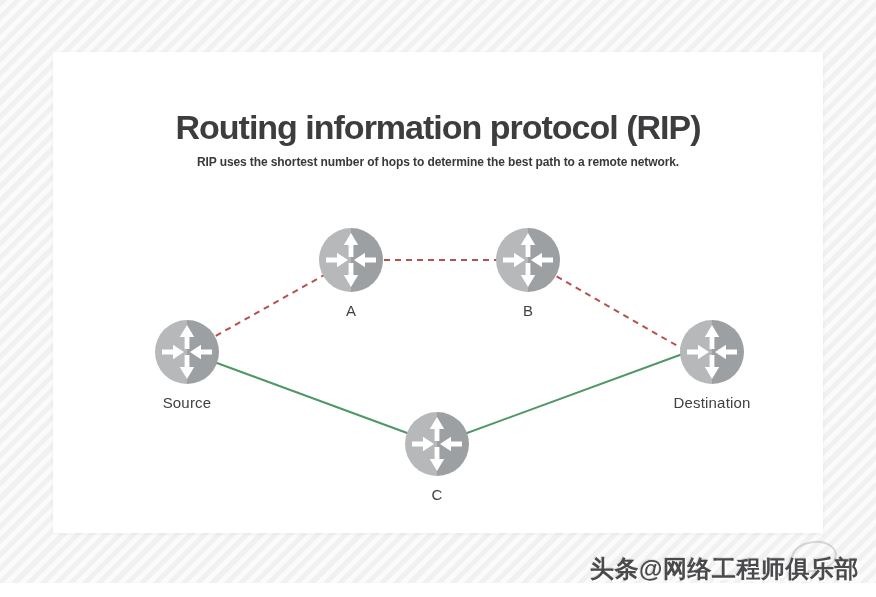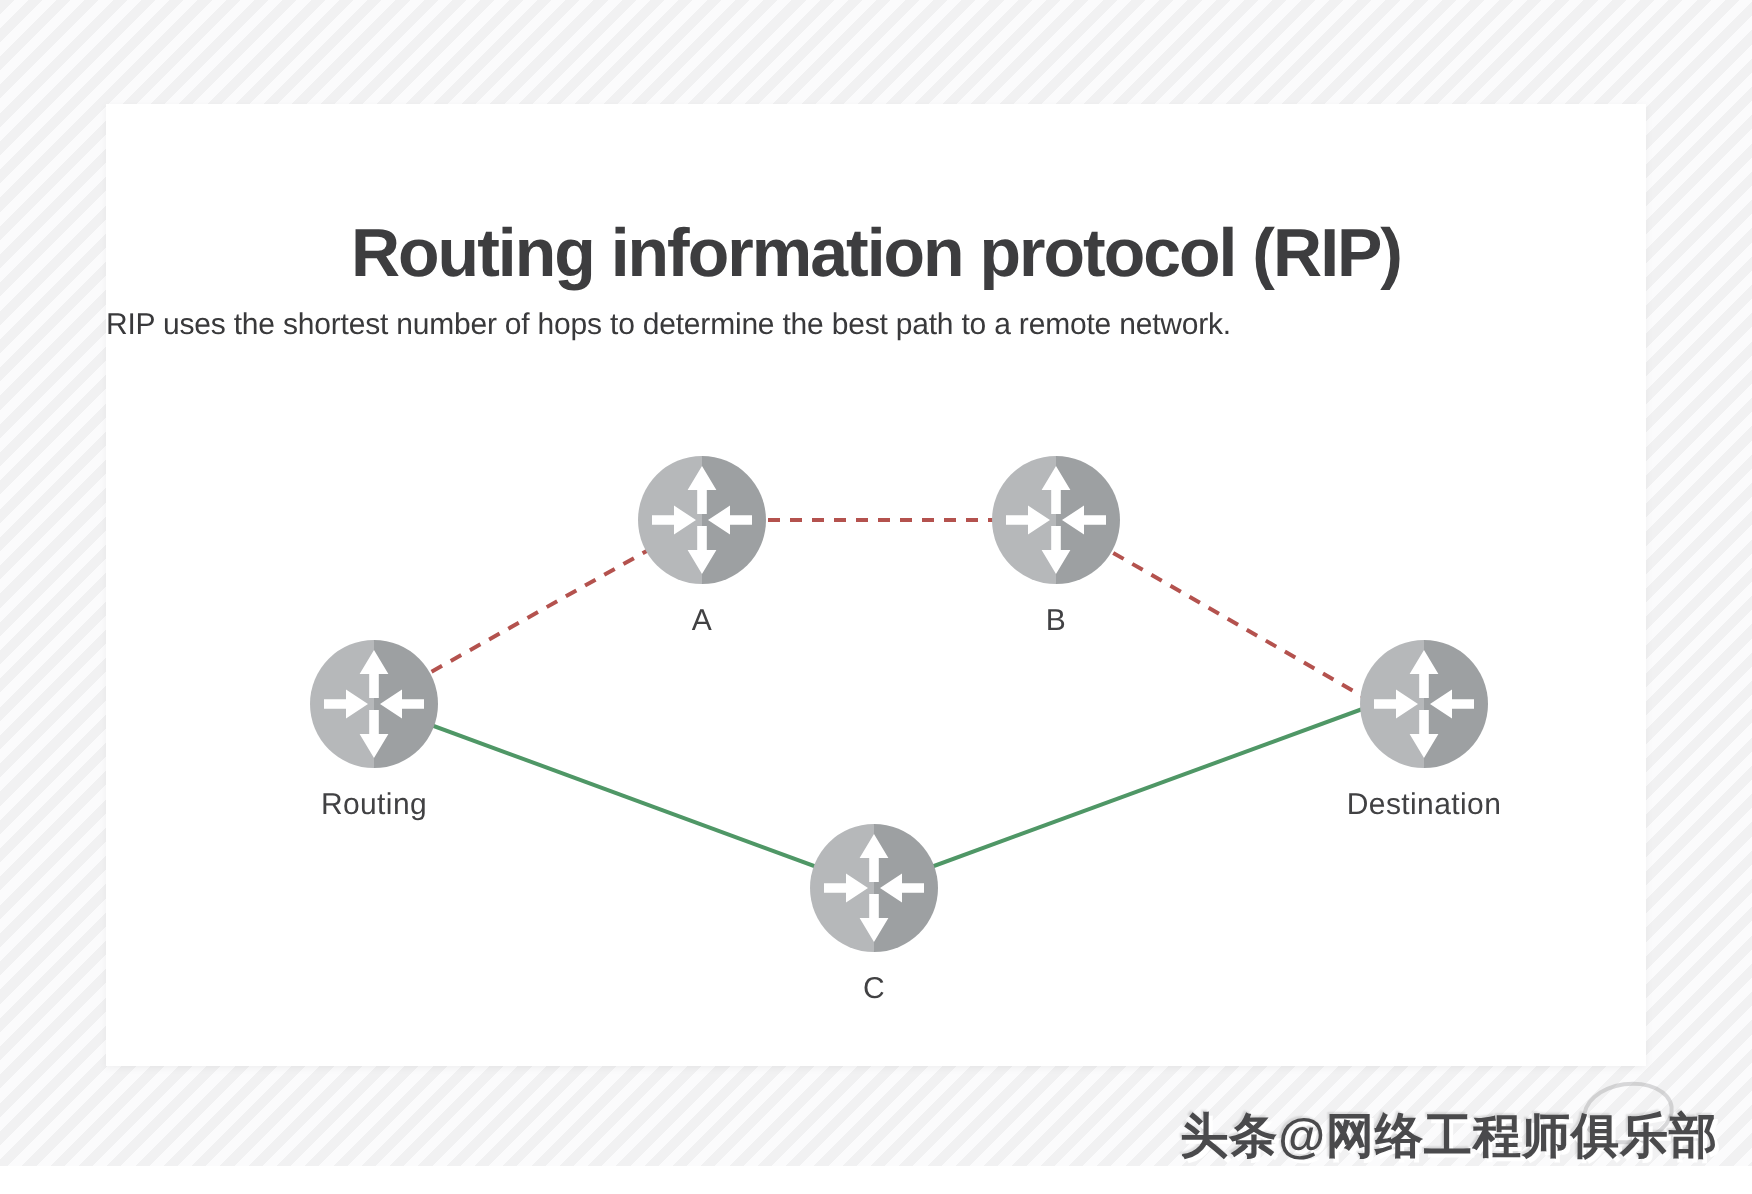--- a/index.html
+++ b/index.html
@@ -34,24 +34,24 @@
     padding-top: 55px;
     text-align: center;
     font-size: 34px;
     line-height: 40px;
     font-weight: bold;
     letter-spacing: -1px;
     color: var(--title-text, #3d3d3f);
   }
   .subtitle {
     margin: 6px 0 0 0;
-    text-align: left;
-    font-size: 15px;
+    text-align: center;
+    font-size: 12px;
     line-height: 19px;
-    font-weight: normal;
+    font-weight: bold;
     letter-spacing: -0.1px;
     color: var(--subtitle-text, #39393b);
   }
   .diagram-layer {
     position: absolute;
     left: 0;
     top: 0;
     width: 876px;
     height: 597px;
     pointer-events: none;
@@ -131,21 +131,21 @@
       </svg>
   <div class="node" style="left: 155px; top: 320px;">
     <svg class="router" viewBox="0 0 64 64">
       <path class="half-light" d="M32 0 A32 32 0 0 0 32 64 Z"></path>
       <path class="half-dark" d="M32 0 A32 32 0 0 1 32 64 Z"></path>
       <path class="arrow" d="M32 5 L24.8 17 L29.6 17 L29.6 29 L34.4 29 L34.4 17 L39.2 17 Z"></path>
       <path class="arrow" d="M32 59 L24.8 47 L29.6 47 L29.6 35 L34.4 35 L34.4 47 L39.2 47 Z"></path>
       <path class="arrow" d="M29 32 L18 24.8 L18 29.6 L7 29.6 L7 34.4 L18 34.4 L18 39.2 Z"></path>
       <path class="arrow" d="M35 32 L46 24.8 L46 29.6 L57 29.6 L57 34.4 L46 34.4 L46 39.2 Z"></path>
     </svg>
-    <div class="node-label">Routing</div>
+    <div class="node-label">Source</div>
   </div>
       <div class="node" style="left: 319px; top: 228px;">
     <svg class="router" viewBox="0 0 64 64">
       <path class="half-light" d="M32 0 A32 32 0 0 0 32 64 Z"></path>
       <path class="half-dark" d="M32 0 A32 32 0 0 1 32 64 Z"></path>
       <path class="arrow" d="M32 5 L24.8 17 L29.6 17 L29.6 29 L34.4 29 L34.4 17 L39.2 17 Z"></path>
       <path class="arrow" d="M32 59 L24.8 47 L29.6 47 L29.6 35 L34.4 35 L34.4 47 L39.2 47 Z"></path>
       <path class="arrow" d="M29 32 L18 24.8 L18 29.6 L7 29.6 L7 34.4 L18 34.4 L18 39.2 Z"></path>
       <path class="arrow" d="M35 32 L46 24.8 L46 29.6 L57 29.6 L57 34.4 L46 34.4 L46 39.2 Z"></path>
     </svg>

